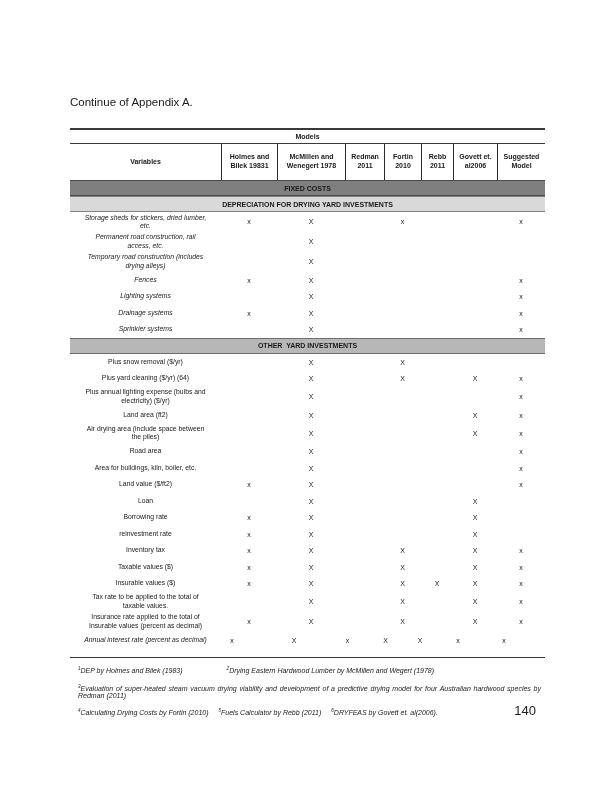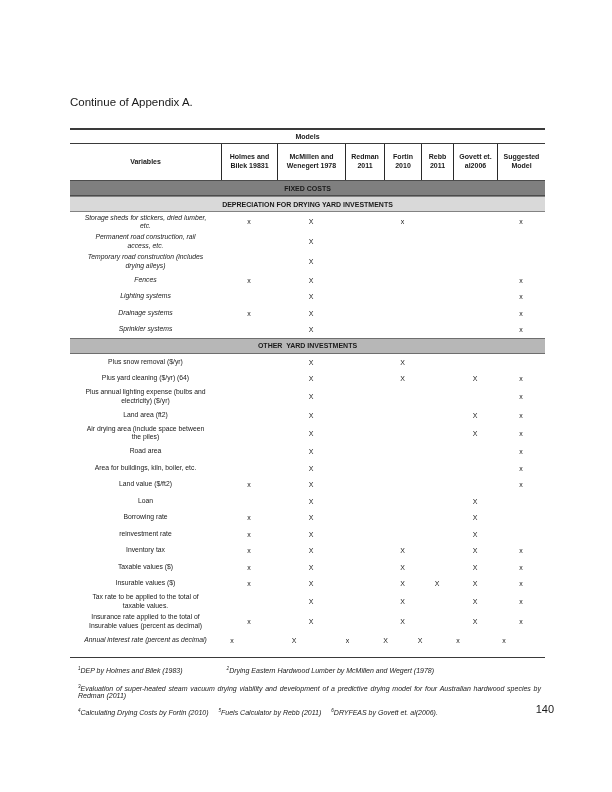--- a/index.html
+++ b/index.html
@@ -39,21 +39,21 @@
     display:flex;align-items:center;justify-content:center;
     font-size:7px;line-height:1;
   }
   .mark.shift{transform:translateX(-17px);}
   .bottom-rule{border-bottom:1.5px solid #3a3a3a;margin-top:9px;}
   .footnotes{margin-top:8px;font-size:7px;font-style:italic;padding:0 4px 0 8px;}
   .fn-line{display:flex;gap:10px;margin-bottom:9px;}
   .fn-line.wide{gap:44px;}
   .fn-line.just{display:block;text-align:justify;}
   .fn-part sup{font-size:0.65em;}
-  .page-number{position:absolute;top:703px;right:58px;font-size:11px;}
+  .page-number{position:absolute;top:703px;right:76px;font-size:13px;}
 </style>
 </head>
 <body>
 
 <div class="page">
   <div class="heading">Continue of Appendix A.</div>
 
   <div class="tbl">
     <div class="models-row">Models</div>
     <div class="grid" id="hdr-row">

